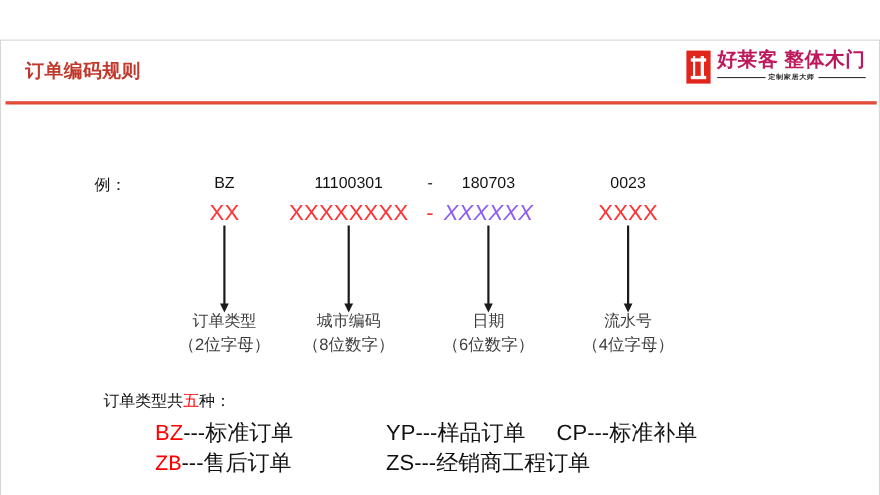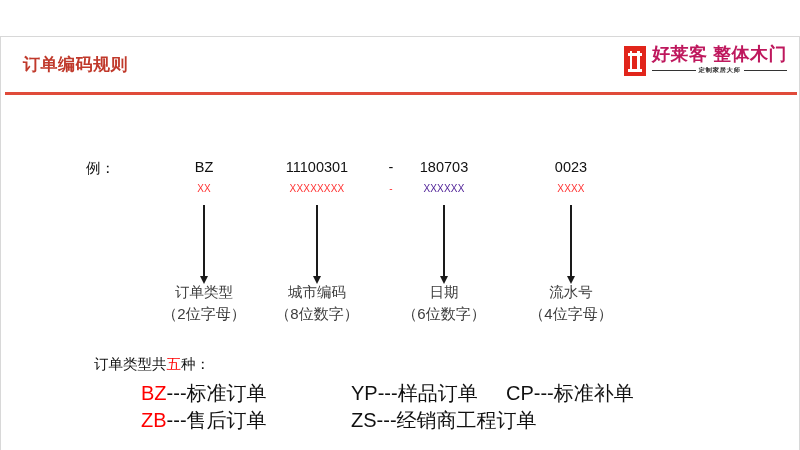--- a/index.html
+++ b/index.html
@@ -147,21 +147,21 @@
     top: 122px;
     font-size: 14.5px;
     color: #111111;
     white-space: nowrap;
     text-align: center;
     transform: translateX(-50%);
   }
   .mask-cell {
     position: absolute;
     top: 146px;
-    font-size: 10px;
+    font-size: 20px;
     color: #ff3333;
     white-space: nowrap;
     text-align: center;
     transform: translateX(-50%);
     letter-spacing: 0.2px;
   }
 
   
   .arrow {
     position: absolute;
@@ -254,21 +254,21 @@
   <div id="ex-label" class="cn">例：</div>
 
   <div id="diagram">
       <div class="ex-cell cn" style="left: 203px;">BZ</div>
       <div class="mask-cell cn" style="left: 203px; color: rgb(255, 51, 51);">XX</div>
       <div class="ex-cell cn" style="left: 316px;">11100301</div>
       <div class="mask-cell cn" style="left: 316px; color: rgb(255, 51, 51);">XXXXXXXX</div>
       <div class="ex-cell cn" style="left: 390px;">-</div>
       <div class="mask-cell cn" style="left: 390px; color: rgb(255, 51, 51);">-</div>
       <div class="ex-cell cn" style="left: 443px;">180703</div>
-      <div class="mask-cell cn" style="left: 443px; color: #4c1d95;">XXXXXX</div>
+      <div class="mask-cell cn" style="left: 443px; color: #8b5cf6; font-style: italic;">XXXXXX</div>
       <div class="ex-cell cn" style="left: 570px; text-align: right;">0023</div>
       <div class="mask-cell cn" style="left: 570px; color: rgb(255, 51, 51);">XXXX</div>
       <div class="arrow" style="left: 203px;"></div>
       <div class="field cn" style="left: 203px;">
         <span class="fname">订单类型</span>
         <span class="fspec">（2位字母）</span>
       </div>
       <div class="arrow" style="left: 316px;"></div>
       <div class="field cn" style="left: 316px;">
         <span class="fname">城市编码</span>
@@ -287,17 +287,17 @@
     </div>
 
   <div id="types-heading" class="cn">
     <span>订单类型共</span><span class="hl">五</span><span>种：</span>
   </div>
 
   <div id="types-list">
       <div class="type-item cn" style="left: 140px; top: 343px;"><span class="code-red" style="color: rgb(255, 0, 0);">BZ</span><span>---</span><span>标准订单</span></div>
       <div class="type-item cn" style="left: 350px; top: 343px;"><span class="code-dark">YP</span><span>---</span><span>样品订单</span></div>
       <div class="type-item cn" style="left: 505px; top: 343px;"><span class="code-dark">CP</span><span>---</span><span>标准补单</span></div>
-      <div class="type-item cn" style="left: 140px; top: 370px;"><span class="code-red" style="color: rgb(255, 0, 0);">ZB</span><span>---</span><span>售后订单</span></div>
+      <div class="type-item cn" style="left: 140px; top: 370px;"><span class="code-red" style="color: rgb(255, 0, 0); font-family: Liberation Mono, monospace;">ZB</span><span>---</span><span>售后订单</span></div>
       <div class="type-item cn" style="left: 350px; top: 370px;"><span class="code-dark">ZS</span><span>---</span><span>经销商工程订单</span></div>
     </div>
 
 </div>
 
 </body></html>

